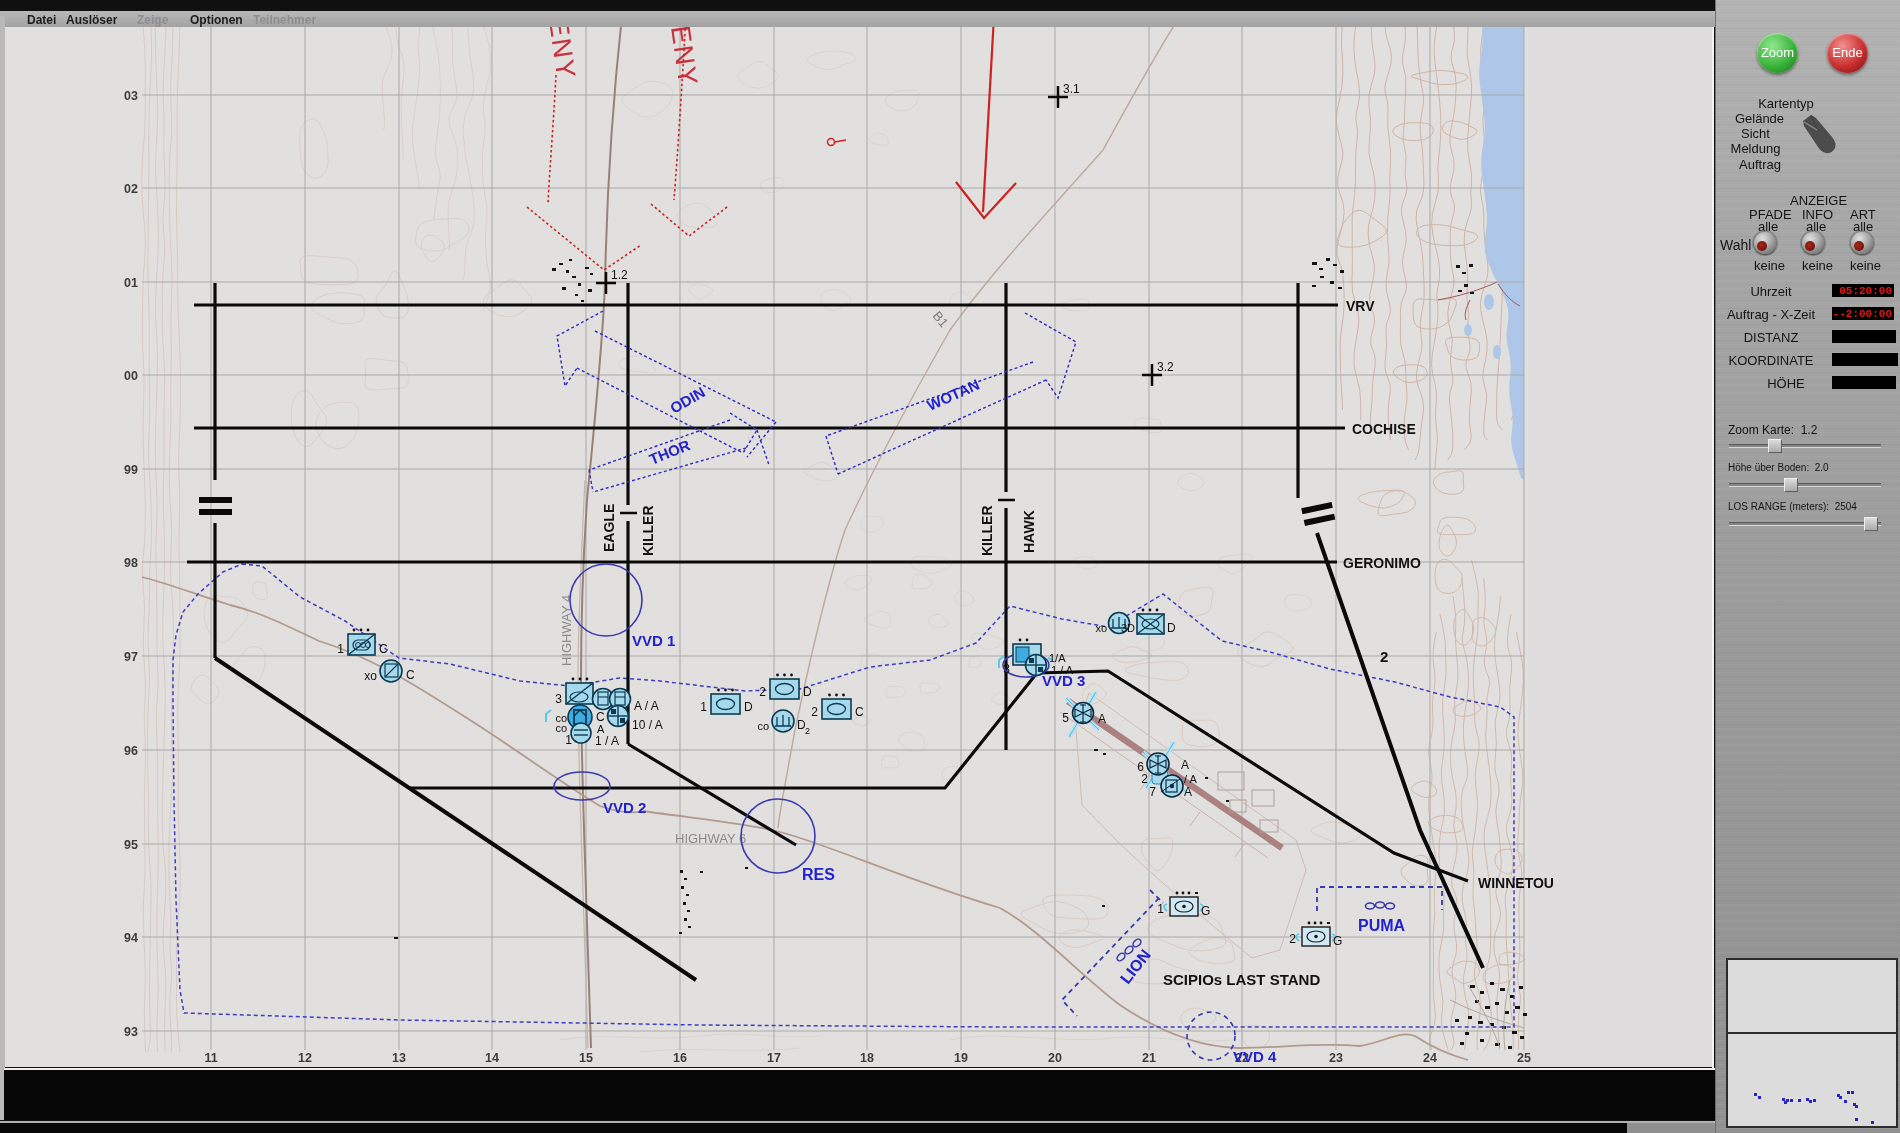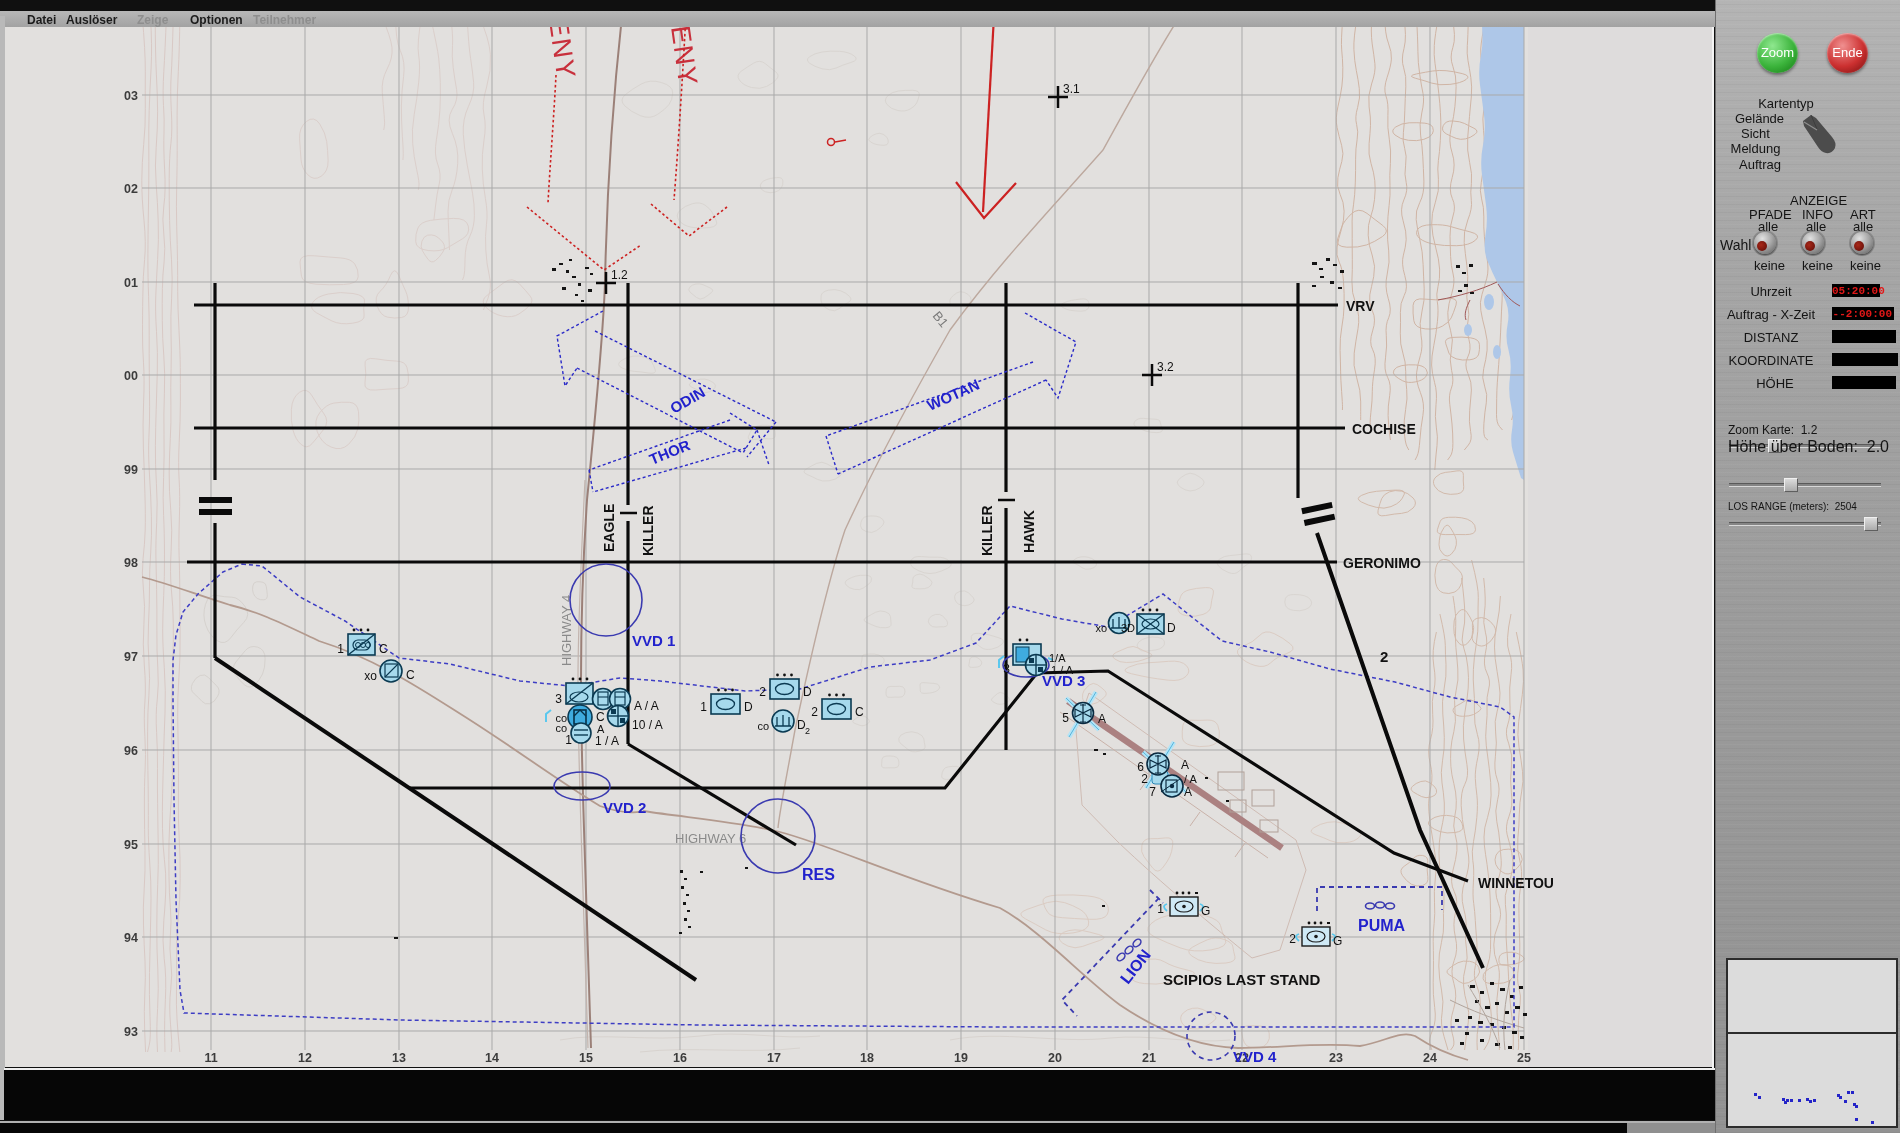--- a/index.html
+++ b/index.html
@@ -859,39 +859,39 @@
 
 <div class="knob" style="left:38px;top:232px"></div>
 <div class="knob" style="left:86px;top:232px"></div>
 <div class="knob" style="left:135px;top:232px"></div>
 
 <div class="lab" style="left:38px;top:258px">keine</div>
 <div class="lab" style="left:86px;top:258px">keine</div>
 <div class="lab" style="left:134px;top:258px">keine</div>
 
 <div class="lab r" style="left:0px;top:284px;width:110px">Uhrzeit</div>
-<div class="led" style="left:116px;top:284px;width:48px;height:13px">05:20:00</div>
+<div class="led" style="left:116px;top:284px;width:62px;height:13px">05:20:00</div>
 
 <div class="lab r" style="left:0px;top:307px;width:110px">Auftrag - X-Zeit</div>
 <div class="led" style="left:116px;top:307px;width:62px;height:13px">--2:00:00</div>
 
 <div class="lab r" style="left:0px;top:330px;width:110px">DISTANZ</div>
 <div class="blk" style="left:116px;top:330px;width:64px;height:13px"></div>
 
 <div class="lab r" style="left:0px;top:353px;width:110px">KOORDINATE</div>
 <div class="blk" style="left:116px;top:353px;width:66px;height:13px"></div>
 
-<div class="lab r" style="left:4px;top:376px;width:110px">HÖHE</div>
+<div class="lab r" style="left:15px;top:376px;width:110px">HÖHE</div>
 <div class="blk" style="left:116px;top:376px;width:64px;height:13px"></div>
 
 <div class="lab" style="left:12px;top:423px;font-size:12px">Zoom Karte:&nbsp; 1.2</div>
 <div class="track" style="left:13px;top:444px;width:152px"></div>
 <div class="thumb" style="left:52px;top:439px"></div>
 
-<div class="lab" style="left:12px;top:438px;font-size:16px">Höhe über Boden:&nbsp; 2.0</div>
+<div class="lab" style="left:12px;top:462px;font-size:10px">Höhe über Boden:&nbsp; 2.0</div>
 <div class="track" style="left:13px;top:483px;width:152px"></div>
 <div class="thumb" style="left:68px;top:478px"></div>
 
 <div class="lab" style="left:12px;top:501px;font-size:10px">LOS RANGE (meters):&nbsp; 2504</div>
 <div class="track" style="left:13px;top:522px;width:152px"></div>
 <div class="thumb" style="left:148px;top:517px"></div>
 
 <div class="minimap">
         <div class="split"></div>
         <i style="left:26px;top:133px"></i>

